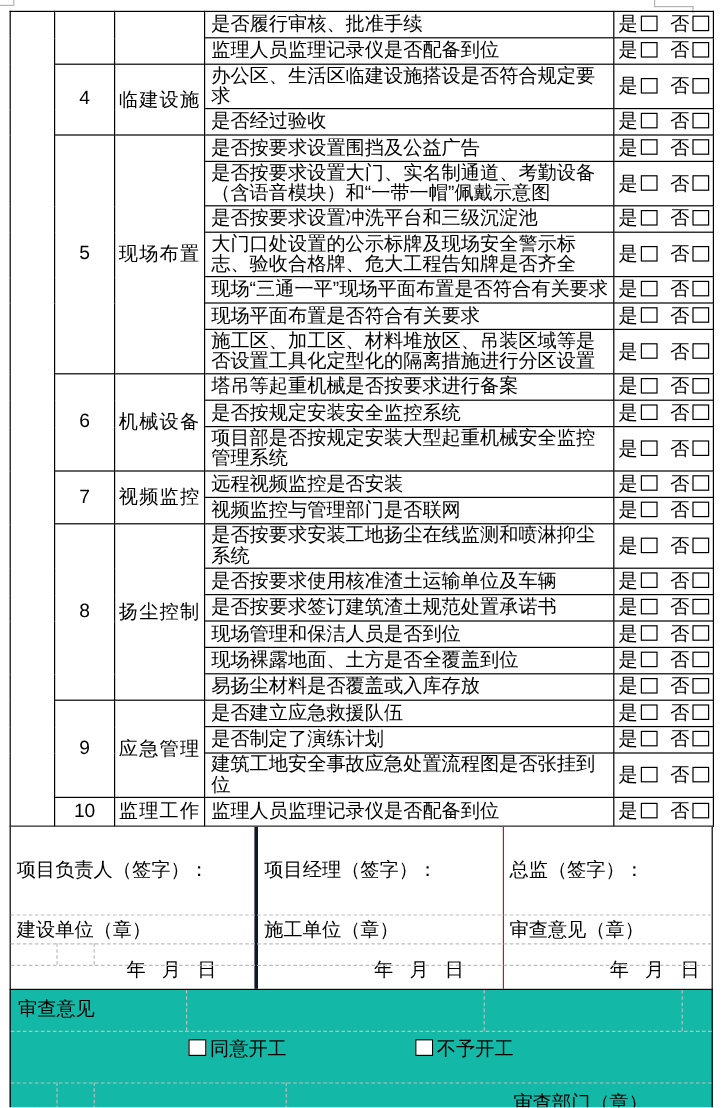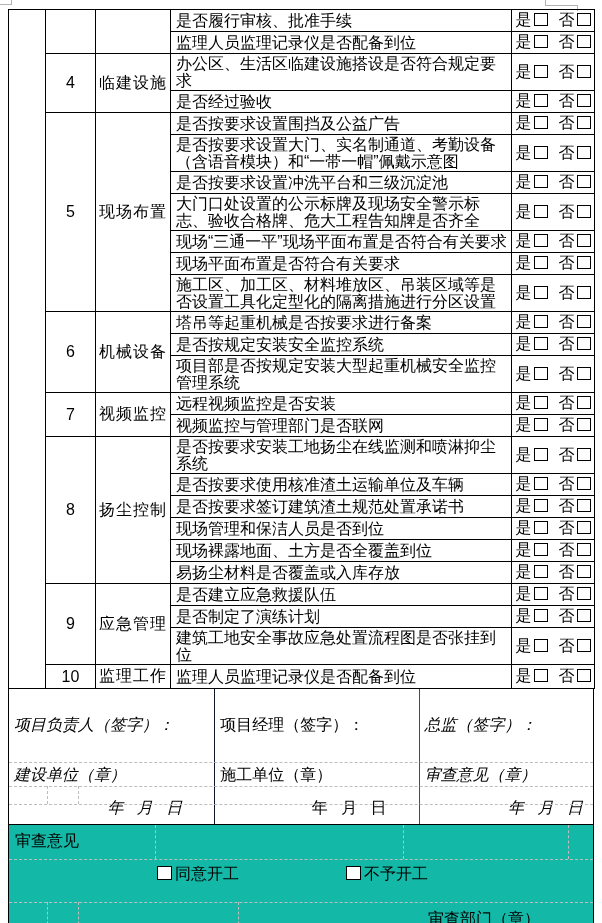--- a/index.html
+++ b/index.html
@@ -20,23 +20,23 @@
   .pair + .pair{margin-left:11px;}
   .cb{display:inline-block;width:12px;height:11px;border:1px solid #000;
       vertical-align:-1px;margin-left:2px;background:#fff;}
   .cb-lg{display:inline-block;width:13px;height:12px;border:1px solid #000;
       vertical-align:-1px;margin-right:3px;background:#fff;}
 
   
   .sig-section{position:relative;display:flex;height:136px;box-sizing:border-box;
       border:1px solid #000;border-top:none;background:#fff;}
   .sig-col{position:relative;box-sizing:border-box;height:100%;}
-  .sig-col.c1{width:207px;border-right:1px solid #0f172a;font-style:italic;}
+  .sig-col.c1{width:207px;border-right:3px solid #0f172a;}
   .sig-col.c2{width:205px;border-right:1px solid #b91c1c;}
-  .sig-col.c3{width:174px;font-style:italic;}
+  .sig-col.c3{width:174px;}
   .signer{position:absolute;left:5px;top:26px;}
   .unit{position:absolute;left:5px;top:76px;}
   .sdate{position:absolute;bottom:5px;right:32px;word-spacing:9px;}
   .sig-col.c3 .sdate{right:10px;}
 
   
   .review-section{position:relative;height:134px;box-sizing:border-box;
       border:1px solid #000;border-top:none;background:#14b8a6;}
   .rv-title{position:absolute;left:6px;top:6px;}
   .rv-approve{position:absolute;left:148px;top:39px;}

